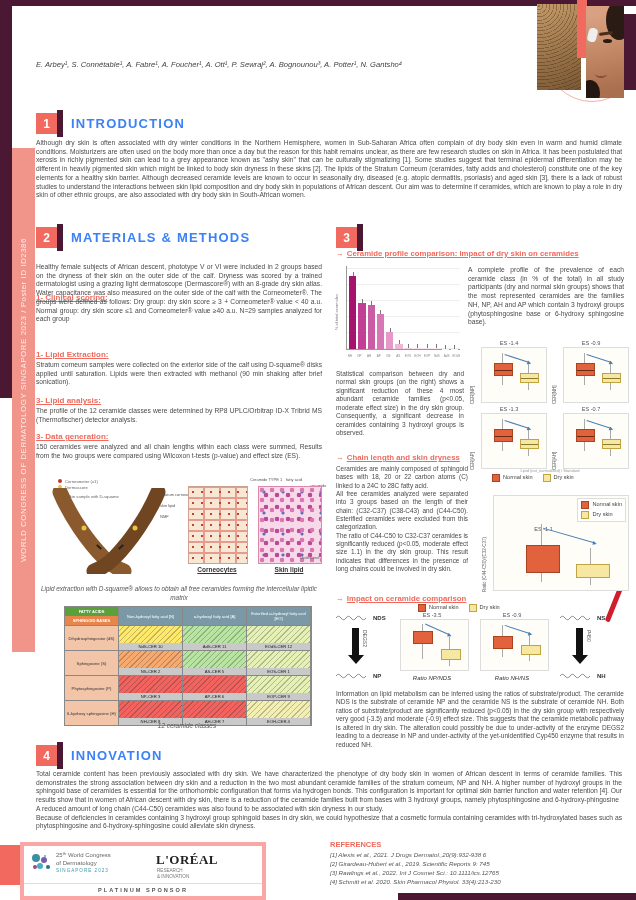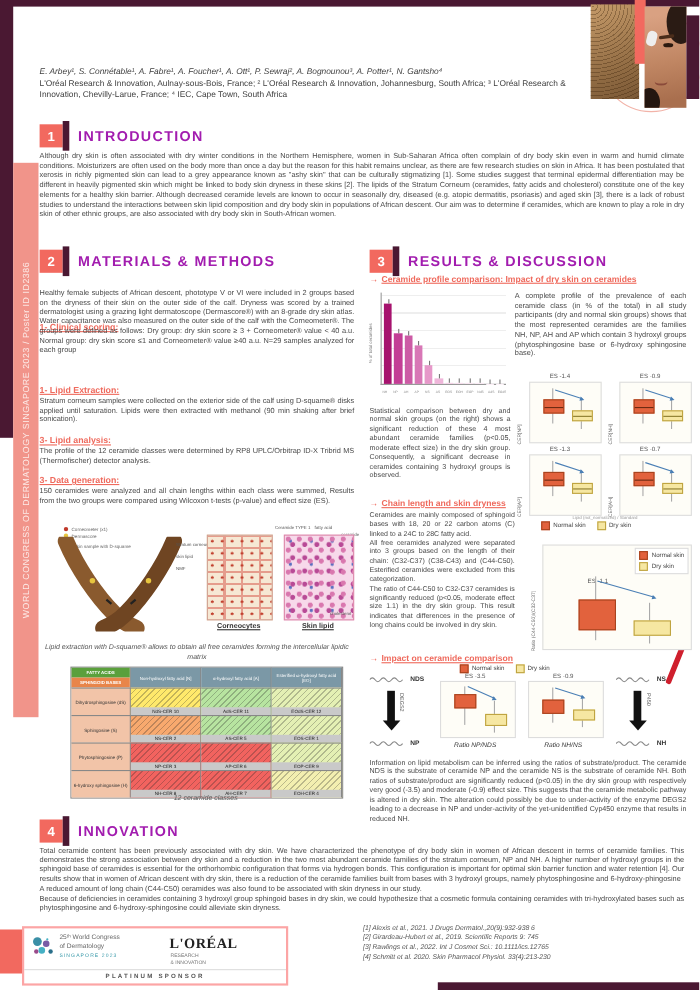--- a/index.html
+++ b/index.html
@@ -36,21 +36,21 @@
   .face .brow{position:absolute;left:13px;top:26px;width:14px;height:3px;border-radius:2px;background:#4a2c1a;transform:rotate(-8deg);}
   .face .eye{position:absolute;left:17px;top:33px;width:9px;height:3.5px;border-radius:50%;background:#2c1a10;}
   .face .smile{position:absolute;left:9px;top:64px;width:12px;height:6px;border-bottom:2px solid #8a4a3a;border-radius:50%;}
   .face .cream{position:absolute;left:2px;top:22px;width:9px;height:14px;background:#eee;border-radius:4px;transform:rotate(14deg);}
   .maroon-block{position:absolute;left:624px;top:14px;width:12px;height:76px;background:#4a1832;}
   
   .sec-head{position:absolute;display:flex;align-items:center;}
   .sec-num{width:21px;height:21px;background:#f2695f;color:#fff;font-size:12px;font-weight:bold;
      display:flex;align-items:center;justify-content:center;}
   .sec-acc{width:6px;height:27px;background:#4a1832;margin-right:8px;}
-  .sec-title{font-size:13px;font-weight:bold;color:#a21caf;letter-spacing:1.2px;}
+  .sec-title{font-size:13px;font-weight:bold;color:#3b82f6;letter-spacing:1.2px;}
   
   .body-text{position:absolute;font-size:6.7px;line-height:1.3;text-align:justify;color:#4a4a4a;}
   .pre{white-space:pre-line;}
   .m-head{position:absolute;font-size:8px;font-weight:bold;color:#ef6a5d;text-decoration:underline;}
   .r-head{position:absolute;font-size:7.8px;font-weight:bold;color:#ef6a5d;}
   .r-head .arr{text-decoration:none;margin-right:3px;}
   .r-head .txt{text-decoration:underline;}
   
   .bar-chart{position:absolute;left:338px;top:264px;width:124px;height:96px;}
   .bc-ylab{position:absolute;left:-4px;top:30px;font-size:4px;color:#777;writing-mode:vertical-rl;transform:rotate(180deg);}
@@ -120,21 +120,21 @@
      text-align:center;font-size:4.2px;line-height:7px;}
   .table-caption{position:absolute;left:64px;top:722px;width:246px;text-align:center;font-size:6.4px;
      font-style:italic;color:#555;}
   
   .squig-label{position:absolute;font-size:6px;font-weight:bold;color:#333;display:flex;align-items:center;gap:3px;}
   .down-arrow{position:absolute;width:7px;background:#111;}
   .down-arrow::after{content:'';position:absolute;left:-4.5px;bottom:-8px;border-top:9px solid #111;
      border-left:8px solid transparent;border-right:8px solid transparent;}
   .enz{position:absolute;font-size:5px;color:#555;writing-mode:vertical-rl;}
   
-  .sponsor{position:absolute;left:20px;top:842px;width:238px;height:50px;border:2px solid #fca5a5;background:#fff;}
+  .sponsor{position:absolute;left:20px;top:842px;width:238px;height:50px;border:4px solid #fca5a5;background:#fff;}
   .sponsor .dots{position:absolute;left:8px;top:8px;width:8px;height:8px;border-radius:50%;background:#3a8fa6;
      box-shadow:8px 2px 0 -1px #7a5ba6,4px 8px 0 -1px #45b0c4,12px 9px 0 -2px #2a6f8a,-1px 9px 0 -2px #9a4a8a,
        9px -2px 0 -3px #45b0c4;}
   .sponsor .wcd{position:absolute;left:32px;top:6px;font-size:6px;color:#666;line-height:1.3;}
   .sponsor .sg{color:#3a9aaa;font-size:4.6px;letter-spacing:1px;}
   .sponsor .lo{position:absolute;left:132px;top:6px;font-size:13px;font-weight:bold;color:#222;
      font-family:"Liberation Serif",serif;letter-spacing:.5px;}
   .sponsor .ri{position:absolute;left:133px;top:22px;font-size:4.6px;color:#777;line-height:1.4;}
   .sponsor .ps{position:absolute;left:0;right:0;bottom:3px;text-align:center;font-size:5.6px;font-weight:bold;
      letter-spacing:2px;color:#555;border-top:1px solid #ddd;padding-top:3px;}
@@ -151,21 +151,20 @@
   <div class="left-bar"></div>
   <div class="sidebar">
     <span>WORLD CONGRESS OF DERMATOLOGY SINGAPORE 2023 / Poster ID ID2386</span>
   </div>
   <div class="bl-square"></div>
   <div class="br-bar"></div>
   <div class="red-slash"></div>
 
   <div class="authors">
     <div class="auth-line">E. Arbey¹, S. Connétable¹, A. Fabre¹, A. Foucher¹, A. Ott¹, P. Sewraj², A. Bognounou³, A. Potter¹, N. Gantsho⁴</div>
-    <div>L'Oréal Research &amp; Innovation, Aulnay-sous-Bois, France; ² L'Oréal Research &amp; Innovation, Johannesburg, South Africa; ³ L'Oréal Research &amp; Innovation, Chevilly-Larue, France; ⁴ IEC, Cape Town, South Africa</div>
   </div>
 
   <div class="circle-outline"></div>
   <div class="skin-tex"></div>
   <div class="coral-bar"></div>
   <div class="face">
     <div class="hair"></div>
     <div class="hair2"></div>
     <div class="brow"></div>
     <div class="eye"></div>
@@ -296,21 +295,20 @@
             <div class="lab">EOH-CER 4</div>
           </div>
         </div>
       </div>
   </div>
   <div class="table-caption">12 ceramide classes</div>
 
   <div class="sec-head" style="left:336px;top:224px;">
     <div class="sec-num">3</div>
     <div class="sec-acc"></div>
-    <div class="sec-title">RESULTS &amp; DISCUSSION</div>
   </div>
 
   <div class="r-head" style="left:336px;top:249px;">
     <span class="arr">→</span><span class="txt">Ceramide profile comparison: Impact of dry skin on ceramides</span>
   </div>
 
   <div class="bar-chart">
     <div class="bc-ylab">% of total ceramides</div>
     <div class="bc-plot" id="bar-chart-bars">
         <div class="bar" style="height: 87.5%; background: rgb(166, 19, 110);"></div>
@@ -513,19 +511,20 @@
       <div class="sg">SINGAPORE 2023</div>
     </div>
     <div class="lo">L'ORÉAL</div>
     <div class="ri">
       <div>RESEARCH</div>
       <div>&amp; INNOVATION</div>
     </div>
     <div class="ps">PLATINUM SPONSOR</div>
   </div>
   <div class="refs">
+    <div class="rt">REFERENCES</div>
     <div class="ri">[1] Alexis et al., 2021. J Drugs Dermatol.,20(9):932-938 6</div>
     <div class="ri">[2] Girardeau-Hubert et al., 2019. Scientific Reports 9: 745</div>
     <div class="ri">[3] Rawlings et al., 2022. Int J Cosmet Sci.: 10.1111/ics.12765</div>
     <div class="ri">[4] Schmitt et al. 2020. Skin Pharmacol Physiol. 33(4):213-230</div>
   </div>
 
 </div>
 
 </body></html>

